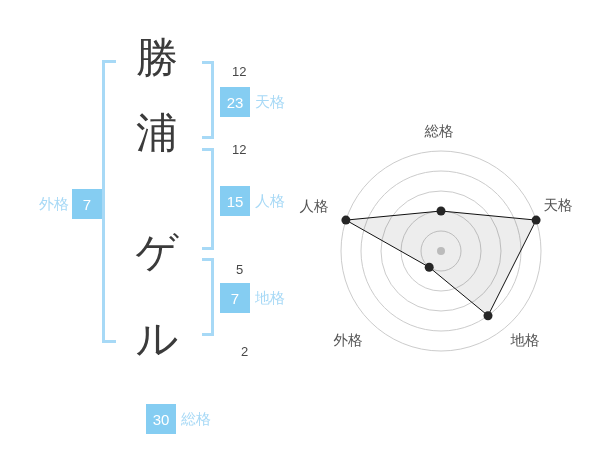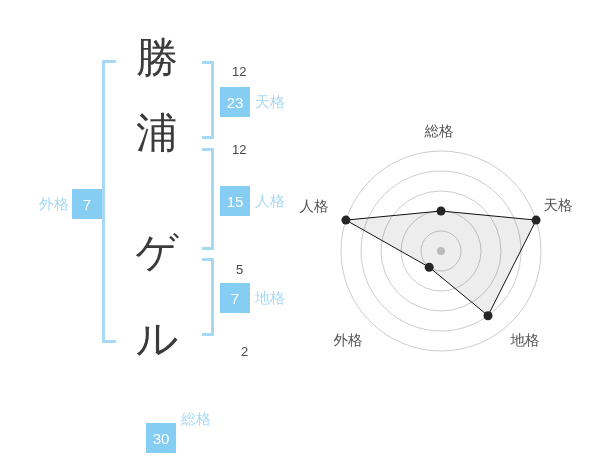--- a/index.html
+++ b/index.html
@@ -104,21 +104,21 @@
 
   <div class="badge" style="left:220px;top:186px">15</div>
   <span class="kaku-label" style="left:255px;top:193px">人格</span>
 
   <div class="badge" style="left:220px;top:283px">7</div>
   <span class="kaku-label" style="left:255px;top:290px">地格</span>
 
   <span class="kaku-label" style="left:39px;top:196px">外格</span>
   <div class="badge" style="left:72px;top:189px">7</div>
 
-  <div class="badge" style="left:146px;top:423px">30</div>
+  <div class="badge" style="left:146px;top:404px">30</div>
   <span class="kaku-label" style="left:181px;top:411px">総格</span>
 
   <div class="chart-wrap">
     <svg id="radar" width="300" height="250" viewBox="0 0 300 250">
         <circle cx="146" cy="140" r="20" fill="none" stroke="#cccccc" stroke-width="1"></circle>
         <circle cx="146" cy="140" r="40" fill="none" stroke="#cccccc" stroke-width="1"></circle>
         <circle cx="146" cy="140" r="60" fill="none" stroke="#cccccc" stroke-width="1"></circle>
         <circle cx="146" cy="140" r="80" fill="none" stroke="#cccccc" stroke-width="1"></circle>
         <circle cx="146" cy="140" r="100" fill="none" stroke="#cccccc" stroke-width="1"></circle>
         <polygon points="146.0,100.0 241.1,109.1 193.0,204.7 134.2,156.2 50.9,109.1" fill="rgba(0,0,0,0.07)" stroke="#111111" stroke-width="1"></polygon>

